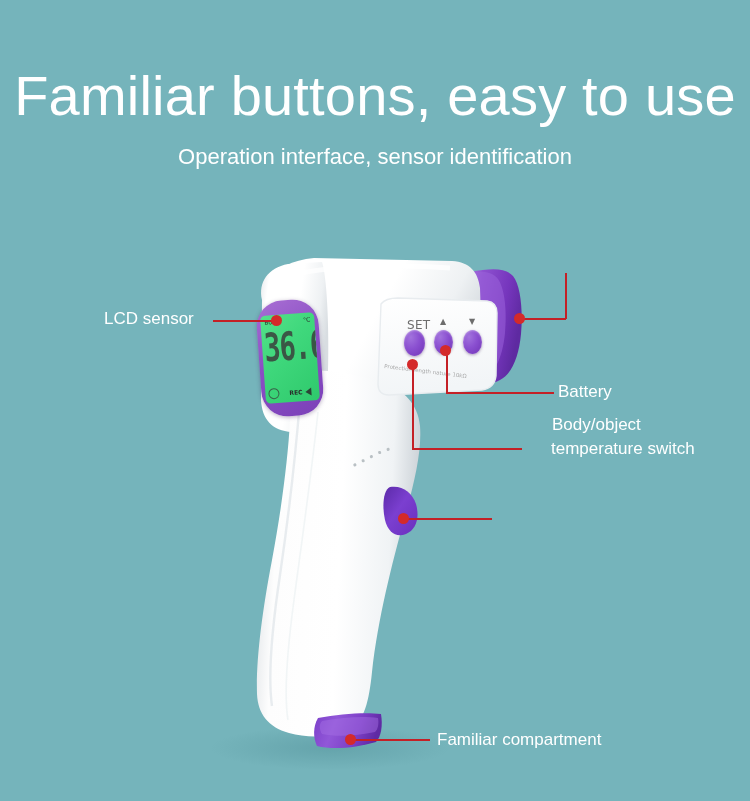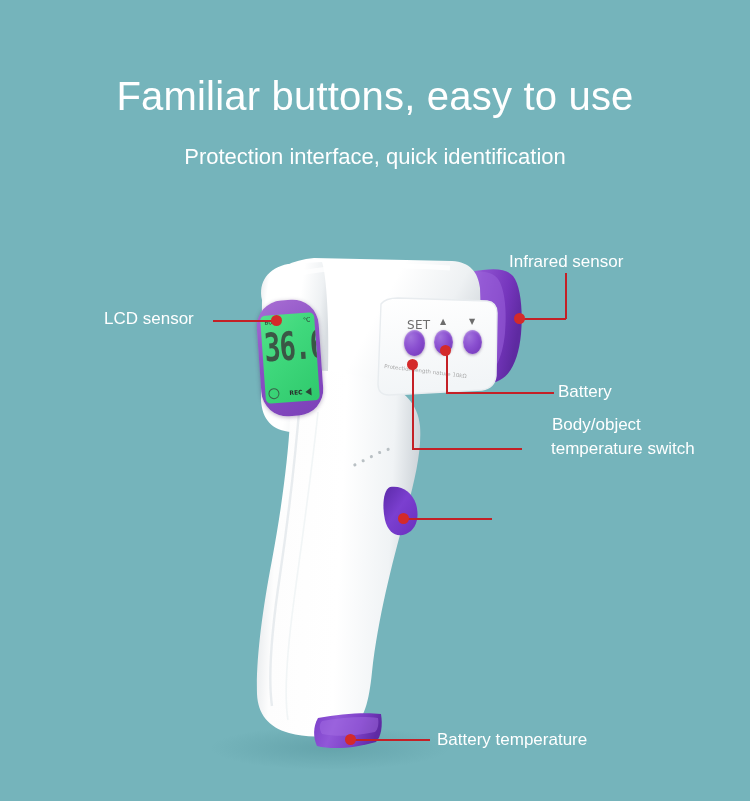--- a/index.html
+++ b/index.html
@@ -23,21 +23,21 @@
   }
 
   
   .headline {
     position: absolute;
     left: 0;
     top: 70px;
     width: 750px;
     text-align: center;
     color: #ffffff;
-    font-size: 40px;
+    font-size: 56px;
     font-weight: 400;
     letter-spacing: 0.2px;
     line-height: 52px;
     white-space: nowrap;
   }
   .subhead {
     position: absolute;
     left: 0;
     top: 142px;
     width: 750px;
@@ -207,21 +207,21 @@
     border-radius: 50%;
     background: #b9c0c4;
   }
 </style>
 </head>
 <body>
 
 <div id="stage">
 
   <div class="headline">Familiar buttons, easy to use</div>
-  <div class="subhead">Protection interface, quick identification</div>
+  <div class="subhead">Operation interface, sensor identification</div>
 
   <svg id="device" viewBox="0 0 750 801">
     <defs>
       <linearGradient id="bodyGrad" x1="0" y1="0" x2="1" y2="0.35">
         <stop offset="0%" stop-color="#e3e7ea"></stop>
         <stop offset="14%" stop-color="#ffffff"></stop>
         <stop offset="58%" stop-color="#ffffff"></stop>
         <stop offset="86%" stop-color="#eef1f3"></stop>
         <stop offset="100%" stop-color="#d8dde1"></stop>
       </linearGradient>
@@ -343,37 +343,36 @@
     <i style="left:9px;  top:5px;"></i>
     <i style="left:18px; top:3px;"></i>
     <i style="left:27px; top:1px;"></i>
     <i style="left:36px; top:0px;"></i>
   </div>
 
   <div class="callout" style="left:104px; top:307px;">LCD sensor</div>
   <div class="leader h" style="left:213px; top:320px; width:62px;"></div>
   <div class="dot" style="left:271px; top:315px;"></div>
 
-  <div class="callout" style="left:509px; top:250px;">Infrared sensor</div>
   <div class="leader v" style="left:565px; top:273px; height:46px;"></div>
   <div class="leader h" style="left:522px; top:318px; width:44px;"></div>
   <div class="dot" style="left:514px; top:313px;"></div>
 
   <div class="callout" style="left:558px; top:380px;">Battery</div>
   <div class="leader h" style="left:522px; top:392px; width:32px;"></div>
   <div class="leader v" style="left:446px; top:350px; height:44px;"></div>
   <div class="leader h" style="left:446px; top:392px; width:78px;"></div>
   <div class="dot" style="left:440px; top:345px;"></div>
 
   <div class="callout" style="left:552px; top:413px;text-align:center;">Body/object</div>
   <div class="callout" style="left:551px; top:437px;">temperature switch</div>
   <div class="leader v" style="left:412px; top:365px; height:85px;"></div>
   <div class="leader h" style="left:412px; top:448px; width:110px;"></div>
   <div class="dot" style="left:407px; top:359px;"></div>
 
   <div class="leader h" style="left:406px; top:518px; width:86px;"></div>
   <div class="dot" style="left:398px; top:513px;"></div>
 
-  <div class="callout" style="left:437px; top:728px;">Battery temperature</div>
+  <div class="callout" style="left:437px; top:728px;">Familiar compartment</div>
   <div class="leader h" style="left:352px; top:739px; width:78px;"></div>
   <div class="dot" style="left:345px; top:734px;"></div>
 
 </div>
 
 </body></html>

